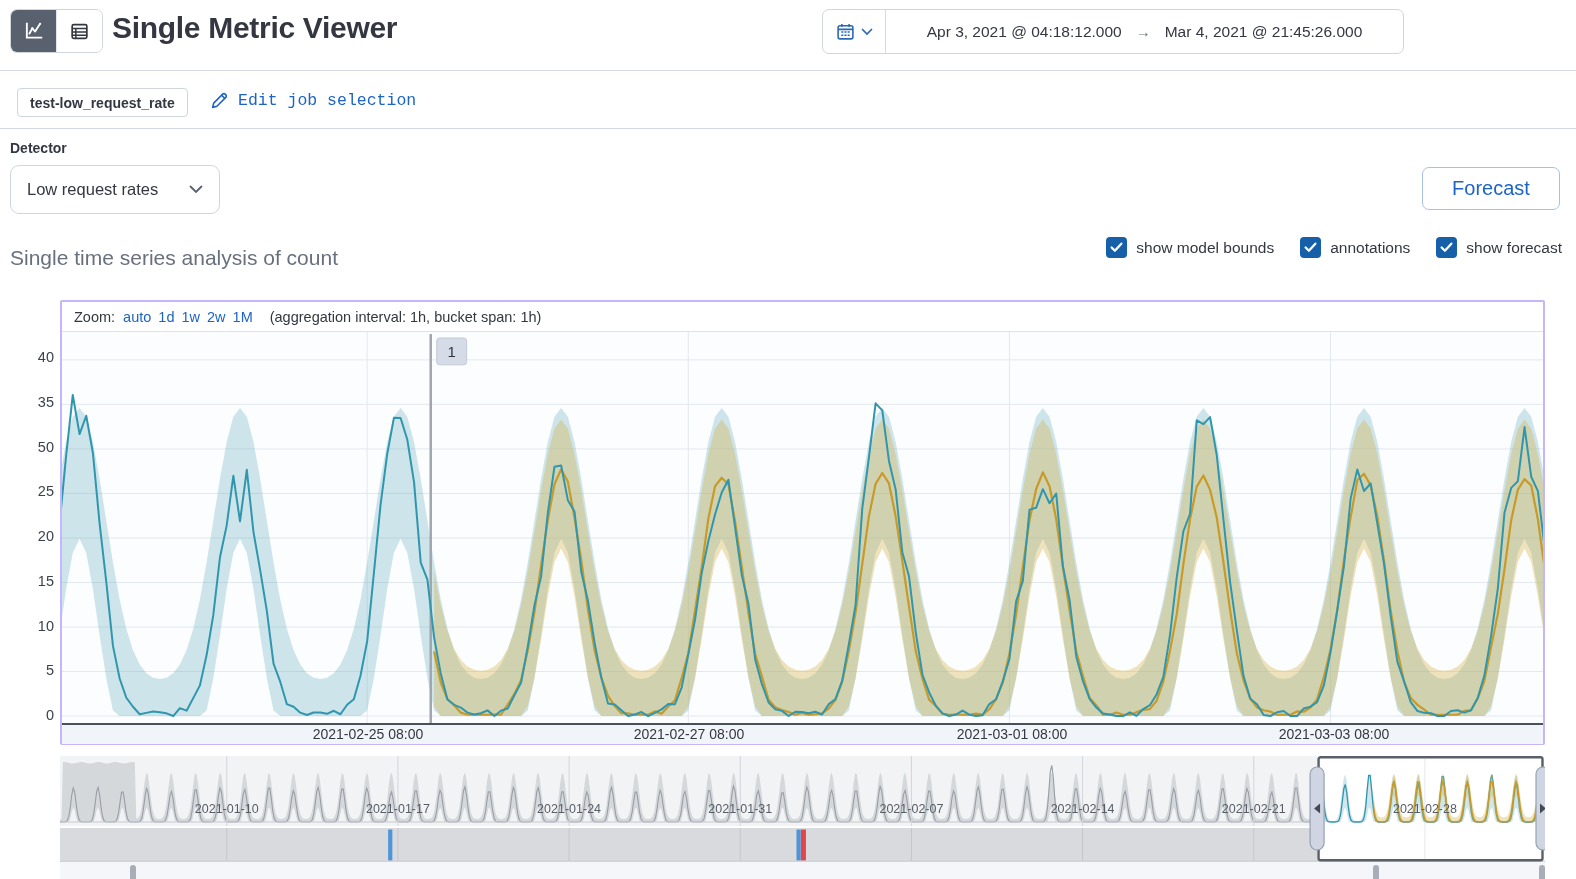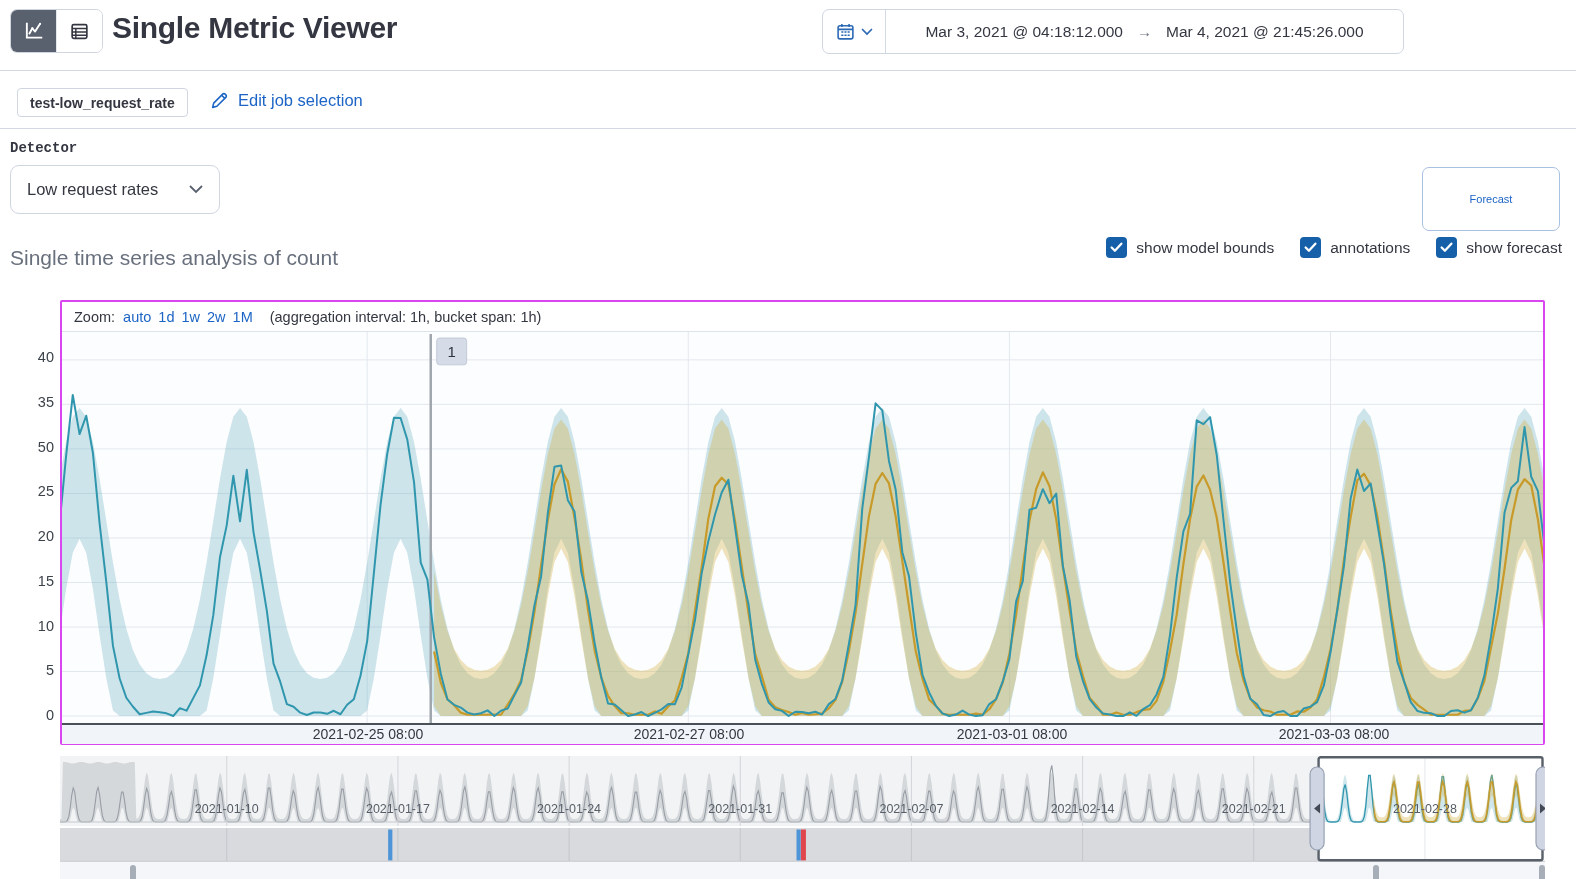--- a/index.html
+++ b/index.html
@@ -9,29 +9,29 @@
   .toggle-group{position:absolute;left:10px;top:9px;display:flex;border:1px solid #cfd6e0;border-radius:7px;overflow:hidden;background:#fff;}
   .tbtn{width:45px;height:42px;display:flex;align-items:center;justify-content:center;background:#fff;cursor:pointer;}
   .tbtn.sel{background:#5a616e;}
   .page-title{position:absolute;left:112px;top:11px;font-size:30px;font-weight:600;letter-spacing:-.3px;color:#343741;}
   .datepicker{position:absolute;left:822px;top:9px;width:582px;height:45px;border:1px solid #cfd6e0;border-radius:7px;display:flex;align-items:stretch;background:#fff;box-sizing:border-box;}
   .dp-cal{width:62px;display:flex;align-items:center;justify-content:center;gap:6px;border-right:1px solid #d3dae6;cursor:pointer;}
   .dp-text{flex:1;display:flex;align-items:center;justify-content:center;gap:14px;font-size:15.5px;color:#343741;}
   .dp-arrow{color:#69707d;font-size:15px;}
   .refresh{position:absolute;left:1414px;top:9px;width:147px;height:45px;background:#15559E;border:none;border-radius:7px;color:#fff;display:flex;align-items:center;justify-content:center;gap:10px;font-size:16.5px;cursor:pointer;}
   .badge{position:absolute;left:17px;top:88px;height:27px;padding:0 12px;border:1px solid #cfd6e0;border-radius:4px;display:flex;align-items:center;font-size:14px;font-weight:600;background:#fff;color:#343741;}
-  .editlink{position:absolute;left:210px;top:91px;display:flex;align-items:center;gap:9px;color:#1C64C5;font-size:16.5px;cursor:pointer;}
-  .detector-label{position:absolute;left:10px;top:140px;font-size:14px;font-weight:700;color:#343741;font-family:Liberation Mono, monospace;}
+  .editlink{position:absolute;left:210px;top:91px;display:flex;align-items:center;gap:9px;color:#1C64C5;font-size:16.5px;cursor:pointer;font-family:Liberation Mono, monospace;}
+  .detector-label{position:absolute;left:10px;top:140px;font-size:14px;font-weight:700;color:#343741;}
   .select{position:absolute;left:10px;top:165px;width:210px;height:49px;border:1px solid #cfd6e0;border-radius:9px;background:#fff;display:flex;align-items:center;justify-content:space-between;padding:0 16px;font-size:16.5px;box-sizing:border-box;cursor:pointer;color:#343741;}
-  .forecast-btn{position:absolute;left:1422px;top:167px;width:138px;height:64px;border:1px solid #a9c0e2;border-radius:7px;color:#1C64C5;background:#fff;display:flex;align-items:center;justify-content:center;font-size:11px;font-weight:500;cursor:pointer;}
+  .forecast-btn{position:absolute;left:1422px;top:167px;width:138px;height:43px;border:1px solid #a9c0e2;border-radius:7px;color:#1C64C5;background:#fff;display:flex;align-items:center;justify-content:center;font-size:20px;font-weight:500;cursor:pointer;}
   .series-heading{position:absolute;left:10px;top:246px;font-size:21px;color:#69707d;}
   .toggles{position:absolute;right:14px;top:237px;display:flex;gap:26px;align-items:center;}
   .toggle{display:flex;align-items:center;gap:9px;font-size:15.5px;color:#343741;cursor:pointer;}
   .cb{width:21px;height:21px;border-radius:4px;background:#1560a8;display:flex;align-items:center;justify-content:center;flex:none;}
-  .chartbox{position:absolute;left:60px;top:300px;width:1485px;height:445px;border:2px solid #d946ef;border-radius:2px;background:#fff;box-sizing:border-box;}
+  .chartbox{position:absolute;left:60px;top:300px;width:1485px;height:445px;border:2px solid #c4b5fd;border-radius:2px;background:#fff;box-sizing:border-box;}
   .zoombar{height:29px;display:flex;align-items:center;padding-left:12px;border-bottom:1px solid #dde3ea;font-size:14.5px;color:#343741;}
   .zoombar .lbl{margin-right:8px;}
   .zoomlink{color:#1C64C5;margin-right:7px;cursor:pointer;}
   .agg{margin-left:10px;}
   .plotwrap{position:relative;width:1481px;height:391px;background:#fcfdfe;}
   .xstrip{position:relative;width:1481px;height:19px;background:#f1f4f8;border-top:2px solid #4a5058;font-size:14px;color:#343741;}
   .xlabel{position:absolute;top:1px;transform:translateX(-50%);white-space:nowrap;}
   .ylabel{position:absolute;width:40px;text-align:right;font-size:14.5px;color:#3c424a;}
   .ctxwrap{position:absolute;left:60px;top:756px;width:1485px;height:106px;}
   .annstrip{position:absolute;left:60px;top:862px;width:1485px;height:17px;background:#f4f6f9;}
@@ -74,21 +74,21 @@
             <path d="M5 9.5h2M8 9.5h2M11 9.5h2M5 12.5h2M8 12.5h2M11 12.5h2" stroke="#2b69b5" stroke-width="1.4"></path>
           </svg>
       </span>
       <span>
         <svg width="12" height="8" viewBox="0 0 12 8">
             <path d="M1.5 1.5 L6 6 L10.5 1.5" stroke="#2b69b5" stroke-width="1.7" fill="none" stroke-linecap="round"></path>
           </svg>
       </span>
     </div>
     <div class="dp-text">
-      <span>Mar 3, 2021 @ 04:18:12.000</span>
+      <span>Apr 3, 2021 @ 04:18:12.000</span>
       <span class="dp-arrow">→</span>
       <span>Mar 4, 2021 @ 21:45:26.000</span>
     </div>
   </div>
 
 
   <div class="hr" style="top:70px;"></div>
 
   <div class="badge">test-low_request_rate</div>
   <div class="editlink">

